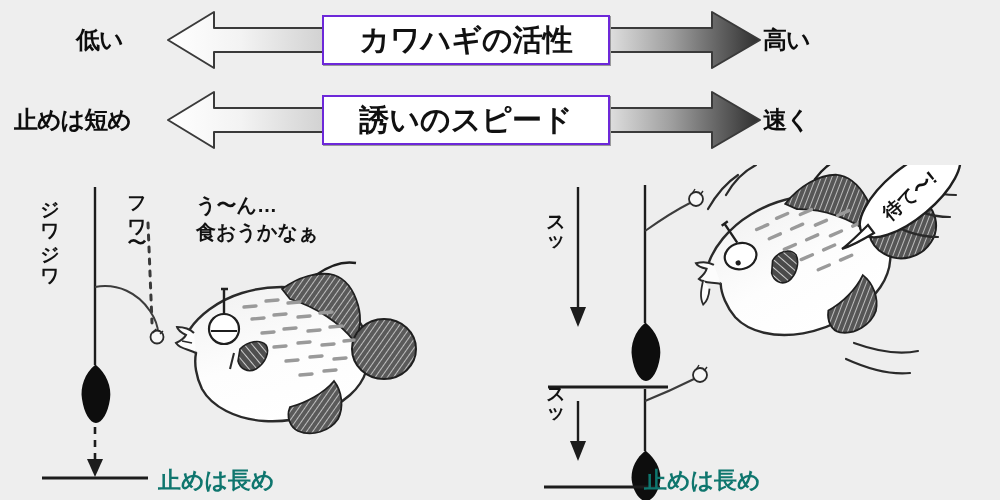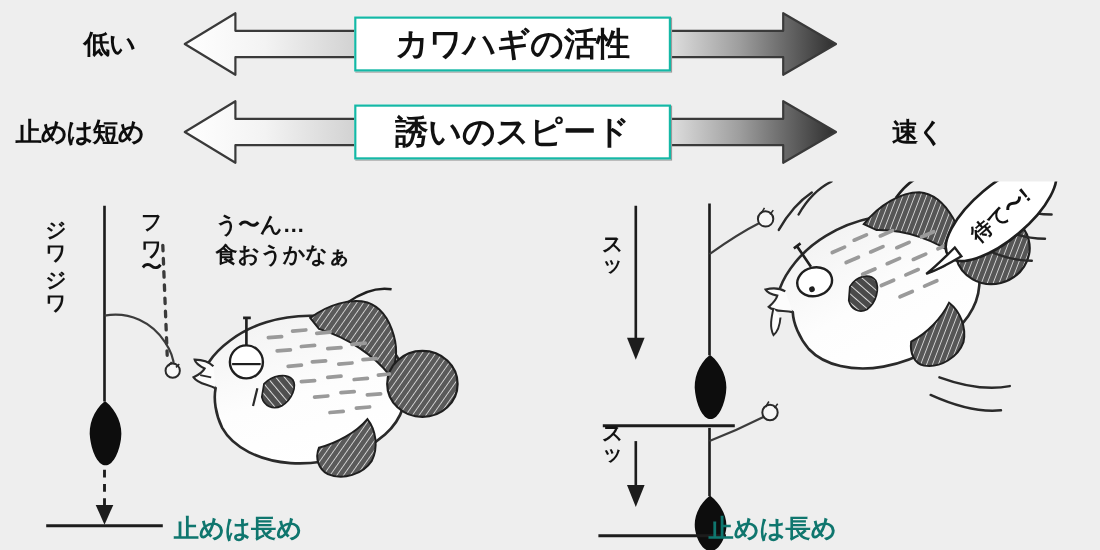--- a/index.html
+++ b/index.html
@@ -15,21 +15,21 @@
 
   
   .axis-row{position:absolute;left:0;width:1000px;height:72px;}
   .axis-label{
     position:absolute;top:50%;transform:translateY(-50%);
     font-weight:bold;font-size:24px;letter-spacing:-1px;
     white-space:nowrap;color:#0d0d0d;
   }
   .center-box{
     position:absolute;top:50%;transform:translateY(-50%);
-    background:#ffffff;border:2px solid #14b8a6;
+    background:#ffffff;border:2px solid #6d28d9;
     box-shadow:1px 1px 0 #9a9a9a;
     display:flex;align-items:center;justify-content:center;
     font-weight:bold;font-size:30px;letter-spacing:0px;
     color:#111;z-index:6;white-space:nowrap;
   }
   .arrow-svg{position:absolute;top:0;left:0;}
 
   
   .panel{position:absolute;top:165px;height:335px;}
   .vtext{
@@ -78,20 +78,21 @@
 
       <path d="M600,24 L712,24 L712,8 L760,36 L712,64 L712,48 L600,48 Z" fill="url(#gradRight1)" stroke="#3a3a3a" stroke-width="2" stroke-linejoin="round"></path>
     </svg>
 
     <div class="axis-label" style="left:76px;">低い</div>
 
     <div class="center-box" style="left:322px;width:284px;height:46px;">
       <span>カワハギの活性</span>
     </div>
 
+    <div class="axis-label" style="left:763px;">高い</div>
   </div>
 
   <div class="axis-row" style="top:84px;">
     <svg class="arrow-svg" width="1000" height="72" viewBox="0 0 1000 72">
       <defs>
         <linearGradient id="gradLeft2" x1="1" y1="0" x2="0" y2="0">
           <stop offset="0%" stop-color="#cfcfcf"></stop>
           <stop offset="55%" stop-color="#f3f3f3"></stop>
           <stop offset="100%" stop-color="#ffffff"></stop>
         </linearGradient>
@@ -104,21 +105,21 @@
       <path d="M168,36 L214,8 L214,24 L330,24 L330,48 L214,48 L214,64 Z" fill="url(#gradLeft2)" stroke="#3a3a3a" stroke-width="2" stroke-linejoin="round"></path>
       <path d="M600,24 L712,24 L712,8 L760,36 L712,64 L712,48 L600,48 Z" fill="url(#gradRight2)" stroke="#3a3a3a" stroke-width="2" stroke-linejoin="round"></path>
     </svg>
 
     <div class="axis-label" style="left:14px;">止めは短め</div>
 
     <div class="center-box" style="left:322px;width:284px;height:46px;">
       <span>誘いのスピード</span>
     </div>
 
-    <div class="axis-label" style="left:763px;margin-left:48px;">速く</div>
+    <div class="axis-label" style="left:763px;">速く</div>
   </div>
 
   <div class="panel" style="left:0;width:470px;">
 
     <svg width="470" height="335" viewBox="0 0 470 335">
       <defs>
         <linearGradient id="bodyGradL" x1="0.2" y1="0" x2="0.6" y2="1">
           <stop offset="0%" stop-color="#f2f2f2"></stop>
           <stop offset="55%" stop-color="#fdfdfd"></stop>
           <stop offset="100%" stop-color="#ffffff"></stop>

